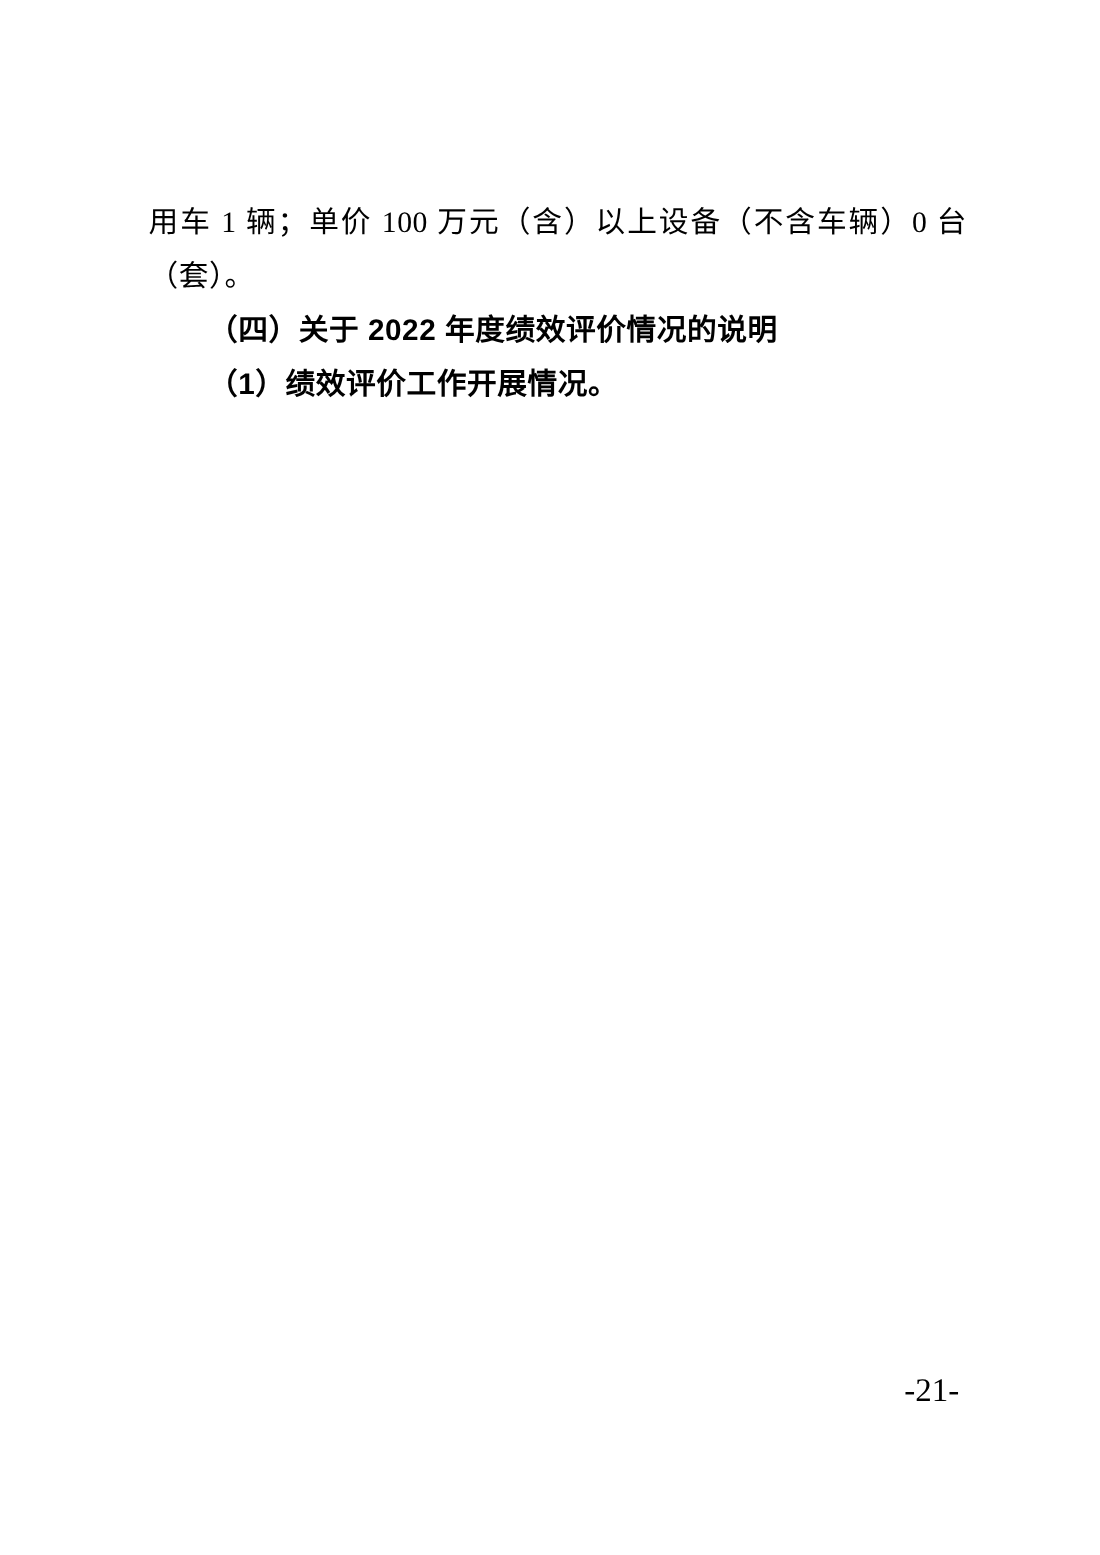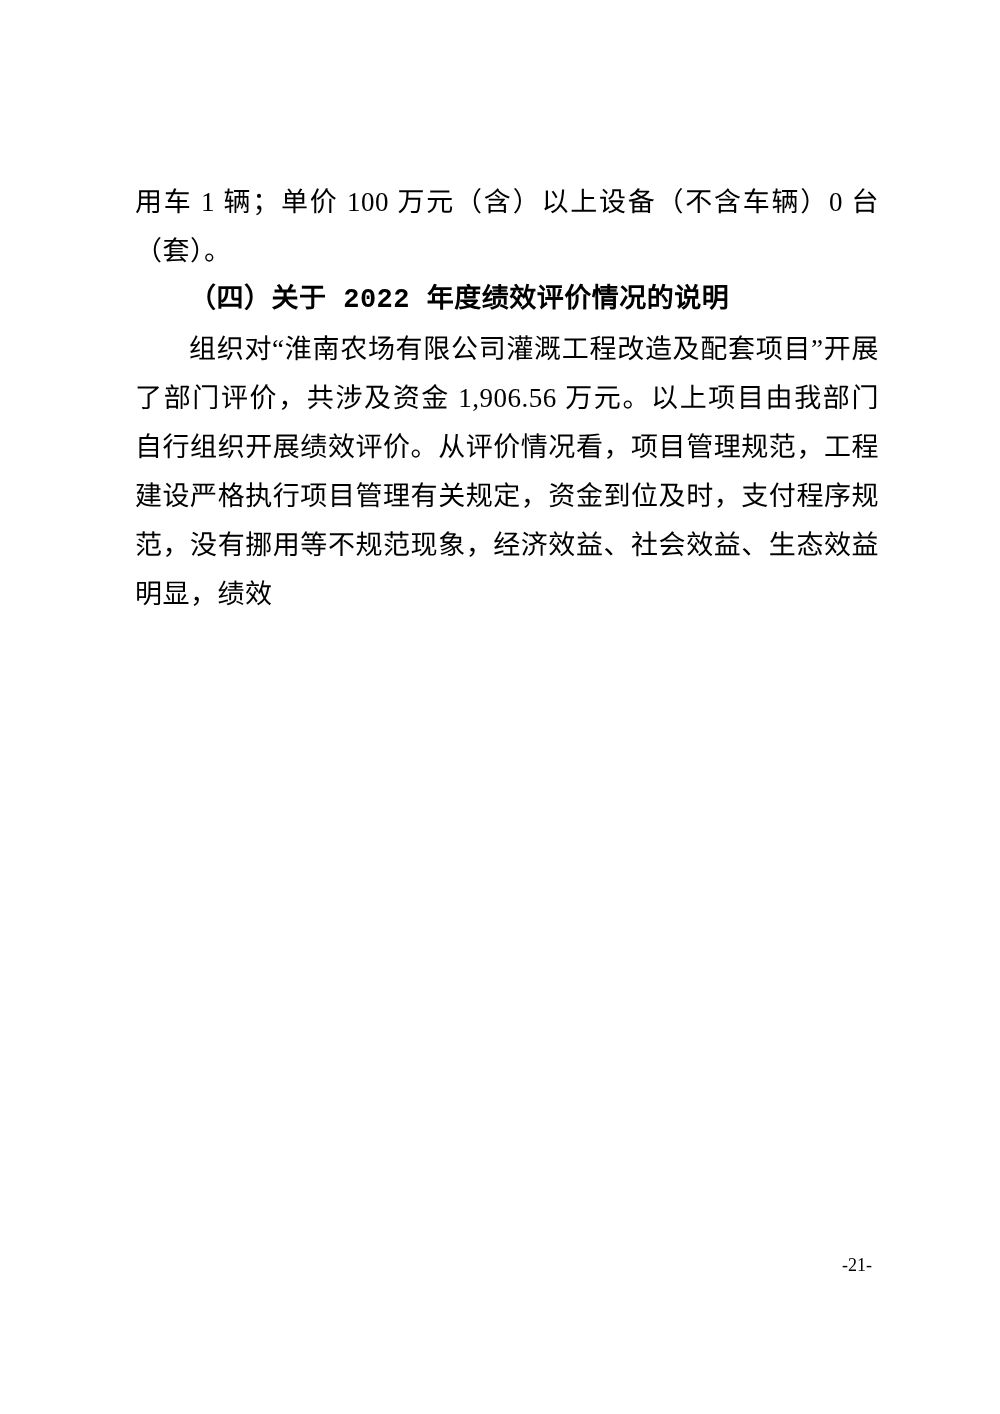--- a/index.html
+++ b/index.html
@@ -35,40 +35,40 @@
     margin: 0;
   }
 
   .para-cont {
     text-indent: 0;
   }
 
   .heading {
     font-weight: bold;
     text-indent: 2em;
-    font-family: Liberation Mono, monospace;
+    font-family: Liberation Sans, sans-serif;
   }
 
   .body-para {
     text-indent: 2em;
   }
 
   .page-number {
     position: absolute;
     top: 1248px;
     right: 128px;
-    font-size: 18px;
+    font-size: 30px;
     line-height: 34px;
     font-family: "Liberation Serif", "DejaVu Serif", serif;
     color: #000000;
   }
 </style>
 </head>
 <body>
 
 <div class="page">
   <div class="content">
     <p class="para-cont">用车 1 辆；单价 100 万元（含）以上设备（不含车辆）0 台（套）。</p>
     <p class="heading">（四）关于 2022 年度绩效评价情况的说明</p>
-    <p class="body-para">组织对“淮南农场有限公司灌溉工程改造及配套项目”开展了部门评价，共涉及资金 1,906.56 万元。以上项目由我部门自行组织开展绩效评价。从评价情况看，项目管理规范，工程建设严格执行项目管理有关规定，资金到位及时，支付程序规范，没有挪用等不规范现象，经济效益、社会效益、生态效益明显，绩效</p>
+    <p class="heading">（1）绩效评价工作开展情况。</p>
   </div>
   <div class="page-number">-21-</div>
 </div>
 
 </body></html>

